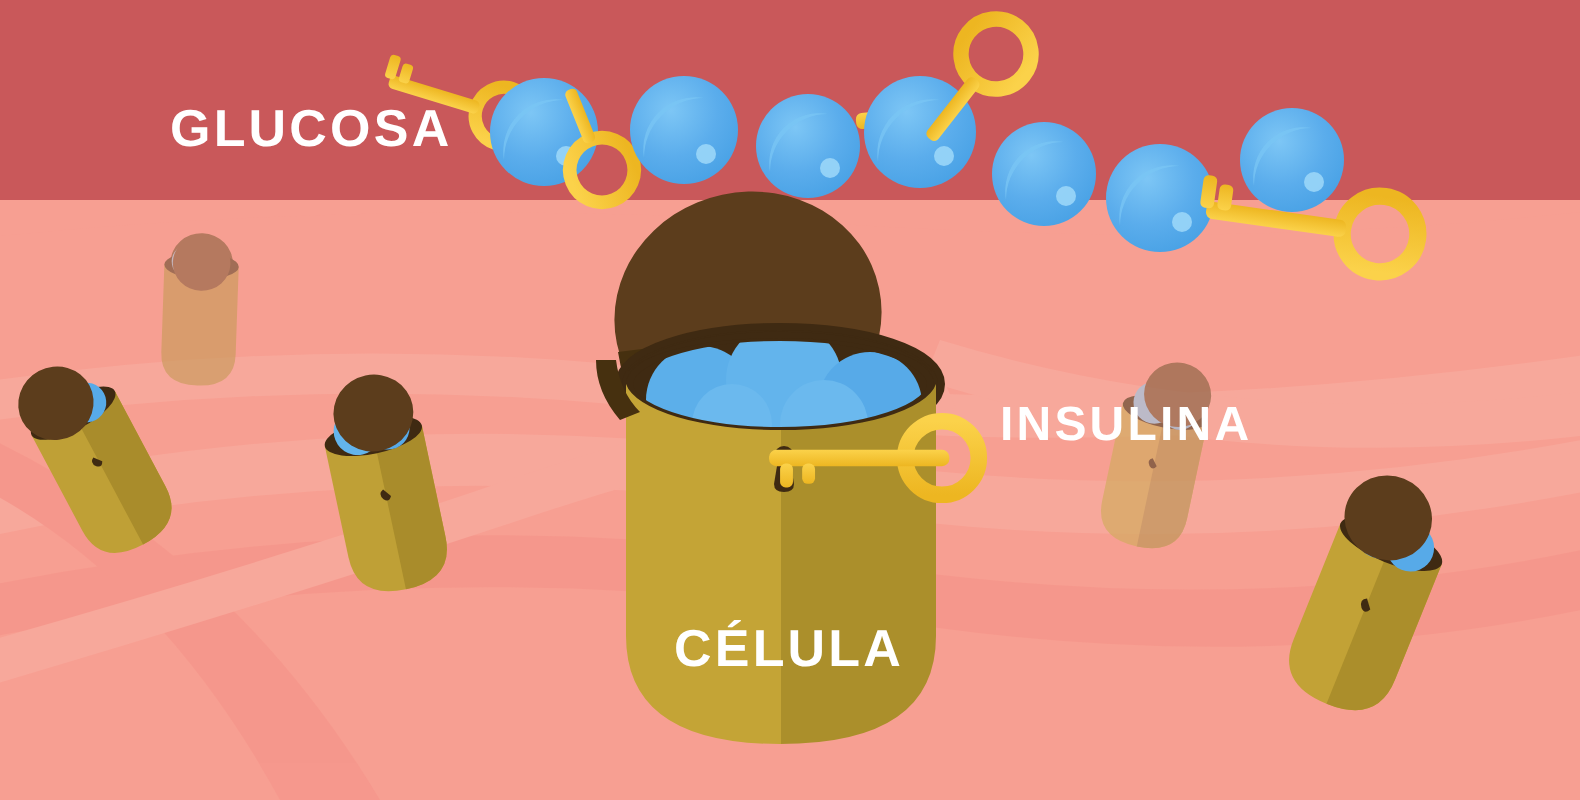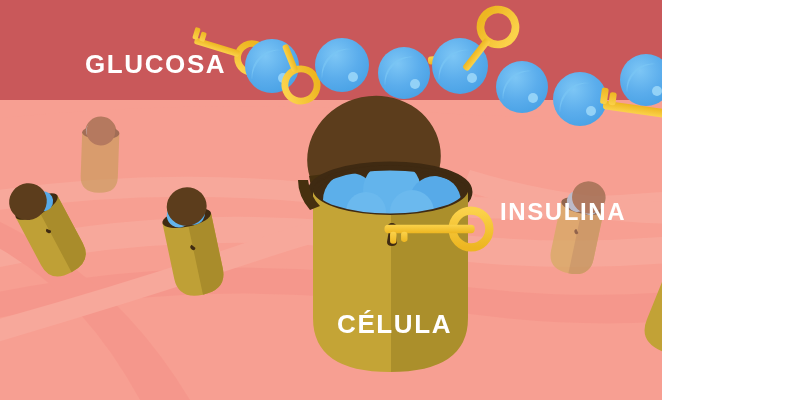--- a/index.html
+++ b/index.html
@@ -2,21 +2,21 @@
 <html><head>
 <meta charset="utf-8">
 <style>
   html, body {
     margin: 0;
     padding: 0;
     background: #ffffff;
   }
   #stage {
     position: relative;
-    width: 662px;
+    width: 790px;
     height: 400px;
     overflow: hidden;
     font-family: "Liberation Sans", sans-serif;
   }
   #stage svg {
     display: block;
   }
   .label {
     fill: #ffffff;
     font-family: "Liberation Sans", sans-serif;

